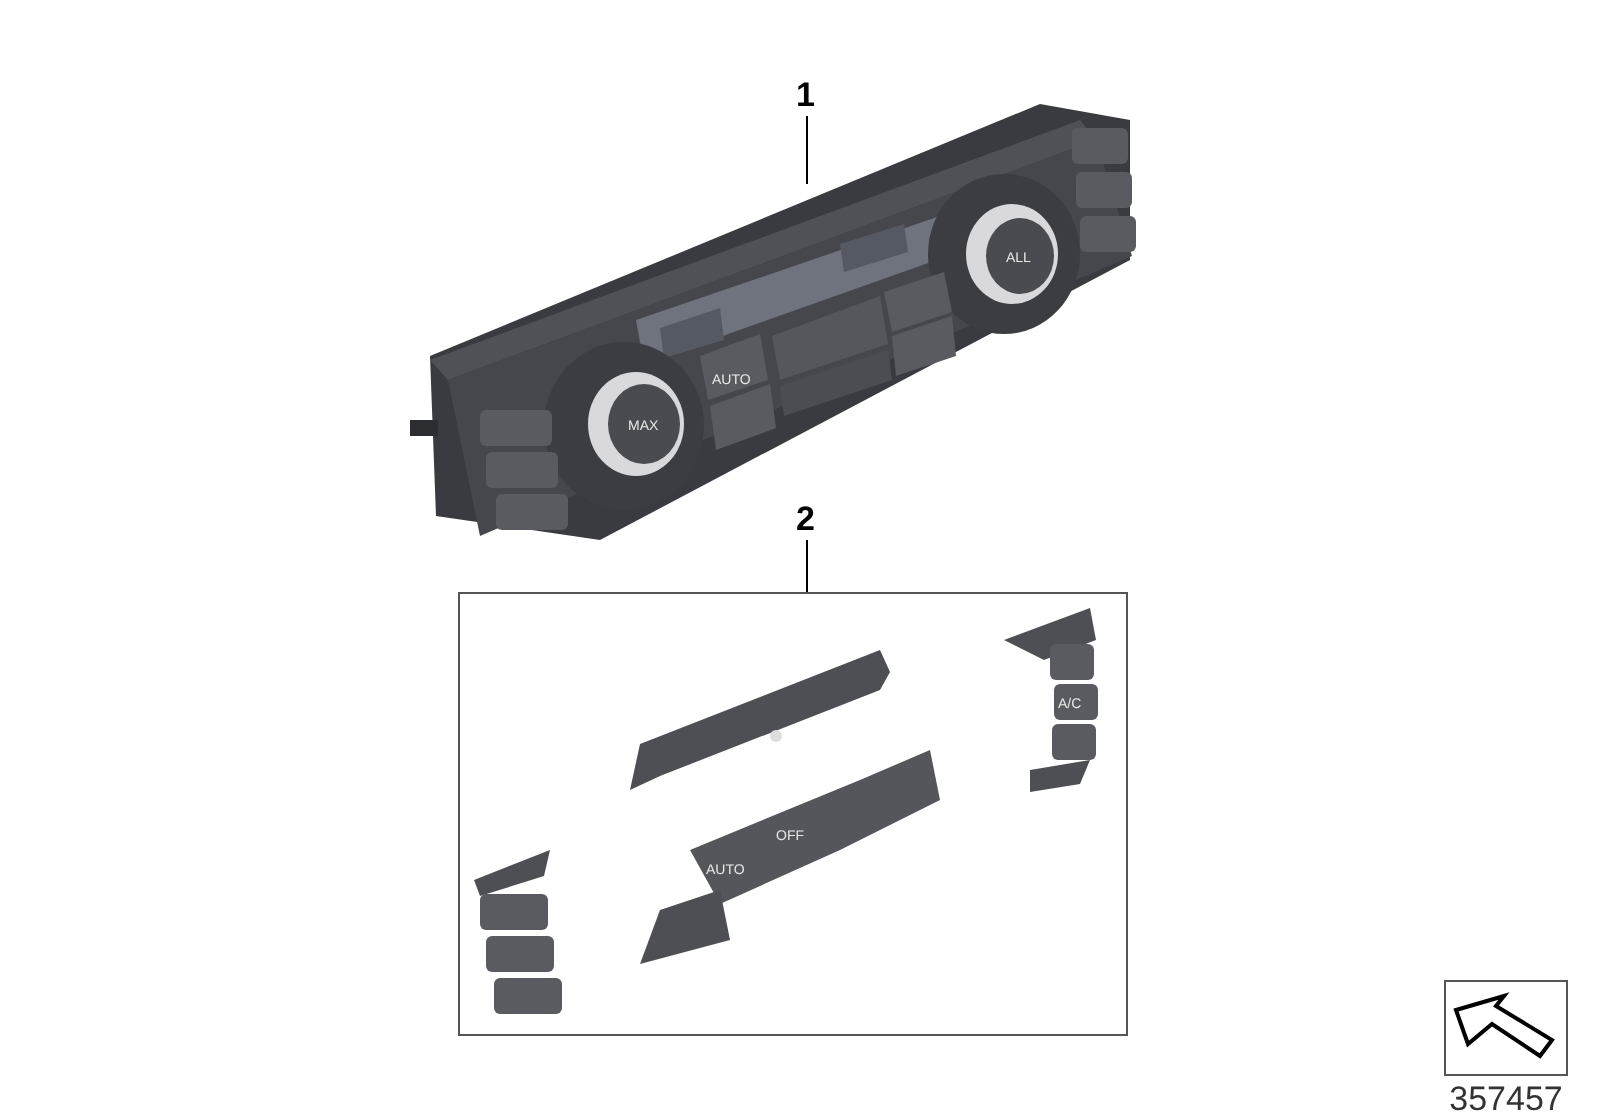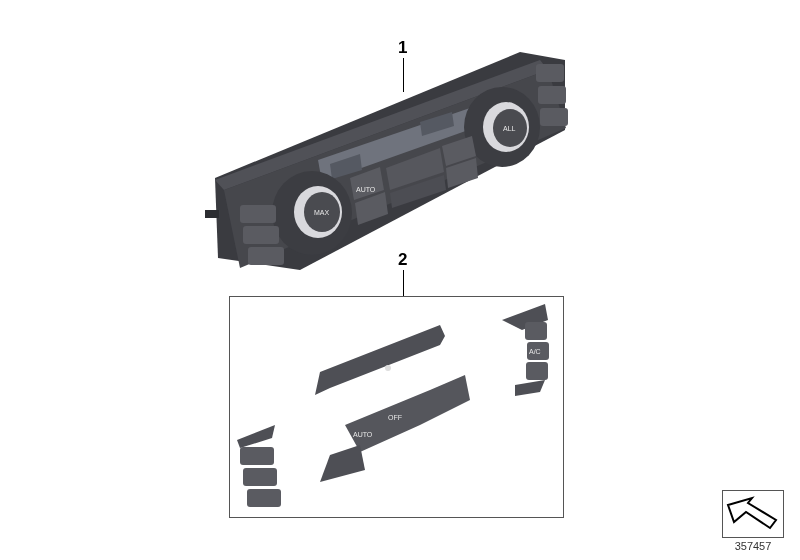--- a/index.html
+++ b/index.html
@@ -1,21 +1,21 @@
 <!DOCTYPE html>
 <html><head>
 <meta charset="utf-8">
 <style>
   html, body { margin:0; padding:0; background:#ffffff; }
   body { width:800px; height:560px; position:relative; overflow:hidden; font-family:"Liberation Sans", sans-serif; }
   .callout { position:absolute; font-weight:bold; font-size:17px; color:#000; font-family:"Liberation Sans", sans-serif; }
   .leader { position:absolute; background:#000; width:1px; }
   .kit-box { position:absolute; left:229px; top:296px; width:335px; height:222px; border:1px solid #555; box-sizing:border-box; }
   .ref-box { position:absolute; left:722px; top:490px; width:62px; height:48px; border:1px solid #555; box-sizing:border-box; }
-  .ref-num { position:absolute; left:722px; top:540px; width:62px; text-align:center; font-size:11px; color:#333; font-family:"Liberation Sans", sans-serif; }
+  .ref-num { position:absolute; left:722px; top:540px; width:62px; text-align:center; font-size:17px; color:#333; font-family:"Liberation Sans", sans-serif; }
   svg { position:absolute; left:0; top:0; }
   .lbl { font-family:"Liberation Sans", sans-serif; fill:#e8e8e8; font-size:7px; }
 </style>
 </head>
 <body>
 
 <div class="callout" style="left:398px; top:38px;">1</div>
 <div class="leader" style="left:403px; top:58px; height:34px;"></div>
 
 <div class="callout" style="left:398px; top:250px;">2</div>

